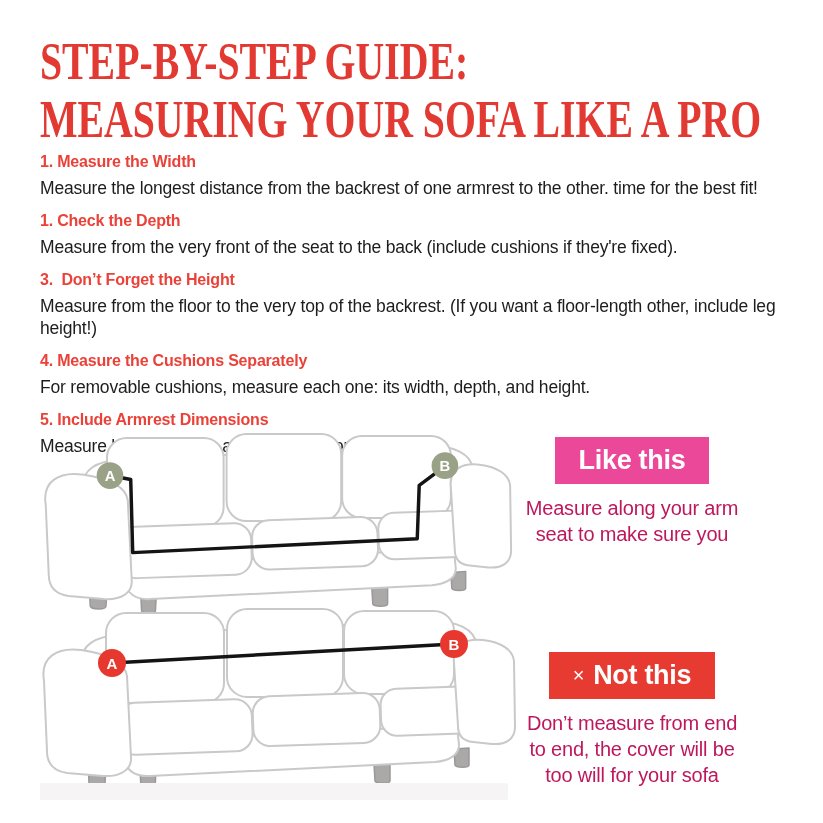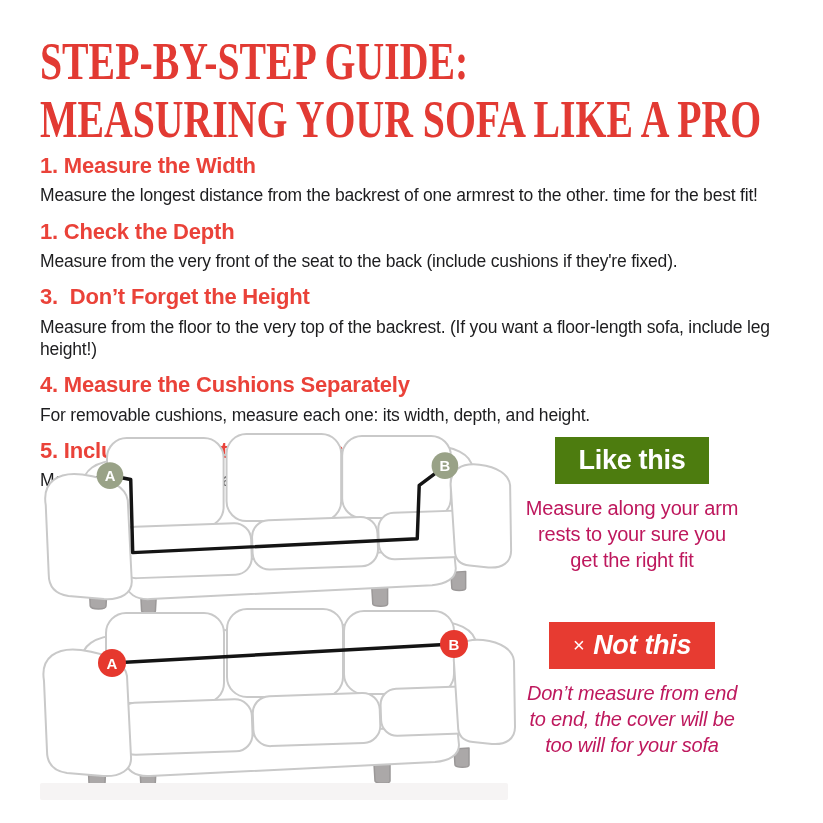--- a/index.html
+++ b/index.html
@@ -17,36 +17,36 @@
     line-height:1.10;
     white-space:nowrap;
     transform:scaleX(0.75);
     transform-origin:left top;
     letter-spacing:0px;
   }
   
   .steps{position:absolute;left:40px;top:153px;width:772px;}
   .step{margin-bottom:12px;}
   .step-heading{
-    color:#ea4239;font-weight:700;font-size:22px;line-height:1.15;
+    color:#ea4239;font-weight:700;font-size:16px;line-height:1.15;
     margin:0 0 6px 0;white-space:pre-wrap;letter-spacing:-0.2px;
   }
   .step-body{
     color:#1d1d1f;font-size:17.5px;line-height:1.28;margin:0;letter-spacing:-0.2px;
   }
   
   .side-block{position:absolute;width:224px;text-align:center;}
   .side-like{left:520px;top:437px;}
-  .side-not{left:520px;top:622px;font-style:italic;}
+  .side-not{left:520px;top:652px;}
   .badge{
     display:inline-block;padding:8px 24px;
     color:#ffffff;font-weight:700;font-size:27px;line-height:1.15;
     letter-spacing:-0.3px;
   }
-  .badge-green{background:#4d7c0f;}
+  .badge-green{background:#ec4899;}
   .badge-red{background:#e73b31;}
   .badge .xmark{
     font-weight:400;font-size:20px;vertical-align:2px;margin-right:9px;
   }
   .caption{
     margin-top:11px;color:#be185d;font-size:20px;line-height:26px;letter-spacing:-0.2px;
   }
   
   .sofa-svg{position:absolute;}
   .sofa-top{left:26px;top:424px;width:494px;height:193px;}
@@ -70,21 +70,21 @@
     <div class="step">
       <p class="step-heading">1. Measure the Width</p>
       <p class="step-body">Measure the longest distance from the backrest of one armrest to the other. time for the best fit!</p>
     </div>
     <div class="step">
       <p class="step-heading">1. Check the Depth</p>
       <p class="step-body">Measure from the very front of the seat to the back (include cushions if they're fixed).</p>
     </div>
     <div class="step">
       <p class="step-heading">3.  Don’t Forget the Height</p>
-      <p class="step-body">Measure from the floor to the very top of the backrest. (If you want a floor-length sofa, include leg height!)</p>
+      <p class="step-body">Measure from the floor to the very top of the backrest. (If you want a floor-length other, include leg height!)</p>
     </div>
     <div class="step">
       <p class="step-heading">4. Measure the Cushions Separately</p>
       <p class="step-body">For removable cushions, measure each one: its width, depth, and height.</p>
     </div>
     <div class="step">
       <p class="step-heading">5. Include Armrest Dimensions</p>
       <p class="step-body">Measure both the width and height of your armrests.</p>
     </div>
   </div>
@@ -145,22 +145,21 @@
       <text x="430" y="50.5" text-anchor="middle" fill="#ffffff" font-family="Liberation Sans, sans-serif" font-size="15" font-weight="bold">B</text>
     </g>
   </svg>
 
   <div class="side-block side-like">
     <span class="badge badge-green">
       <span>Like this</span>
     </span>
     <div class="caption">
       <div>Measure along your arm</div>
-      <div>rests to your sure you</div>
-      <div>get the right fit</div>
+      <div>seat to make sure you</div>
     </div>
   </div>
 
   <div class="side-block side-not">
     <span class="badge badge-red">
       <span class="xmark">×</span><span>Not this</span>
     </span>
     <div class="caption">
       <div>Don’t measure from end</div>
       <div>to end, the cover will be</div>

